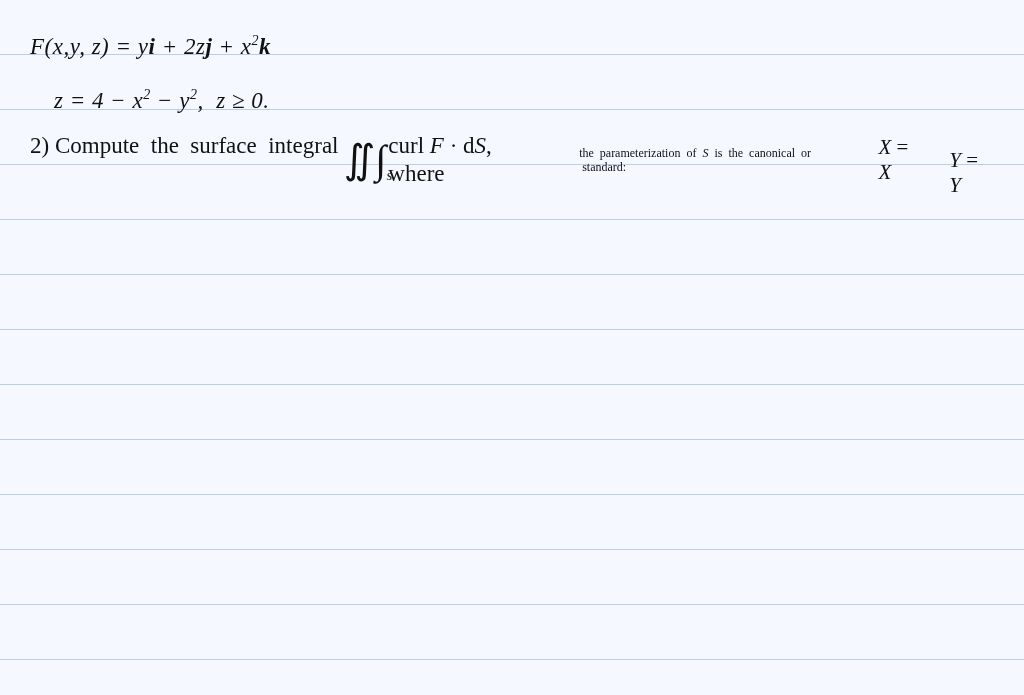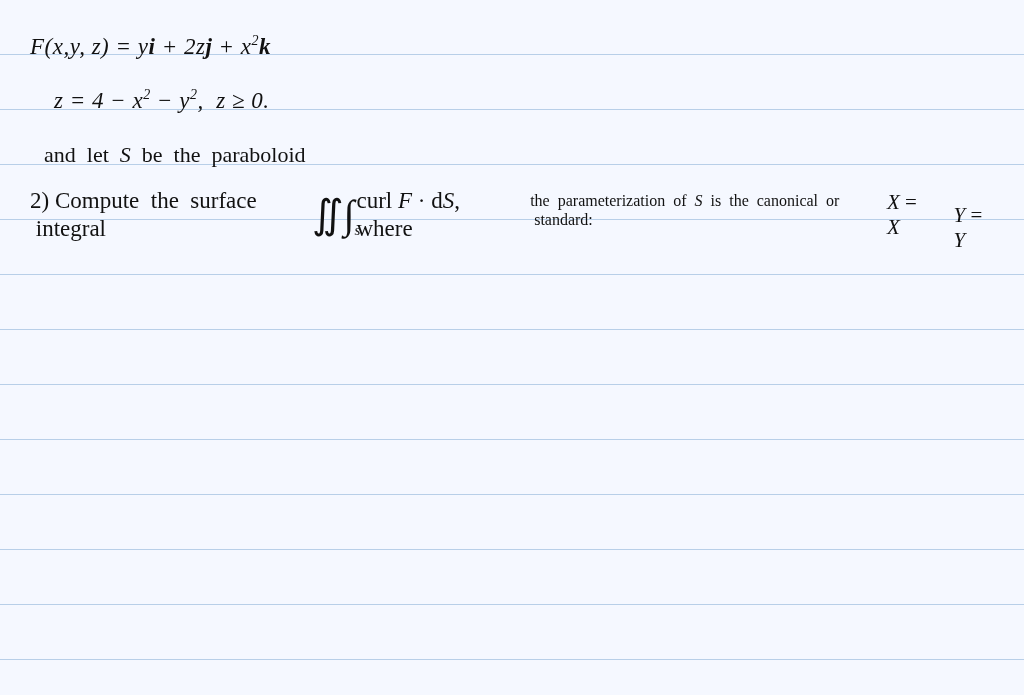--- a/index.html
+++ b/index.html
@@ -102,41 +102,36 @@
         <em>F</em>(<em>x</em>,<em>y</em>, <em>z</em>) = <em>y</em><strong>i</strong> + 2<em>z</em><strong>j</strong> + <em>x</em><sup>2</sup><strong>k</strong>
       </span>
     </div>
 
     <div class="line line2 handwritten math-line">
       <span style="padding-left: 24px;">
         <em>z</em> = 4 − <em>x</em><sup>2</sup> − <em>y</em><sup>2</sup>,&nbsp; <em>z</em> ≥ 0.
       </span>
     </div>
 
-    <div class="line line3 handwritten">
-      <span style="padding-left: 14px; font-size: 22px;">
-        and &nbsp;let &nbsp;<em>S</em> &nbsp;be &nbsp;the &nbsp;paraboloid
-      </span>
-    </div>
 
 
     <div class="line line5 handwritten">
       <div class="line5-row">
         <span style="font-size: 23px;">
           2) Compute &nbsp;the &nbsp;surface &nbsp;integral &nbsp;
         </span>
         <span style="position: relative; display: inline-block; font-style: normal; margin: 0 2px;">
           <span style="font-size: 40px; line-height: 1; vertical-align: middle; font-family: serif;">∬∫</span>
           <span style="font-size: 15px; position: absolute; bottom: -4px; right: -6px; font-style: italic; font-family: 'Segoe Print', cursive;">s</span>
         </span>
         <span style="font-size: 23px; ">
           curl <em>F</em> <span class="dot">·</span> d<em>S</em>,&nbsp; where
         </span>
       </div>
-      <div class="line5-sub" style="font-size: 16px; margin-top: 2px;">
+      <div class="line5-sub" style="font-size: 12px; margin-top: 12px;">
         the &nbsp;parameterization &nbsp;of &nbsp;<em>S</em> &nbsp;is &nbsp;the &nbsp;canonical &nbsp;or &nbsp;standard:
       </div>
       <div class="line5-sub2" style="font-size: 21px; margin-top: 3px;">
         <em>X</em> = <em>X</em>
       </div>
       <div class="line5-sub2" style="font-size: 21px; margin-top: 16px;">
         <em>Y</em> = <em>Y</em>
       </div>
     </div>
 

